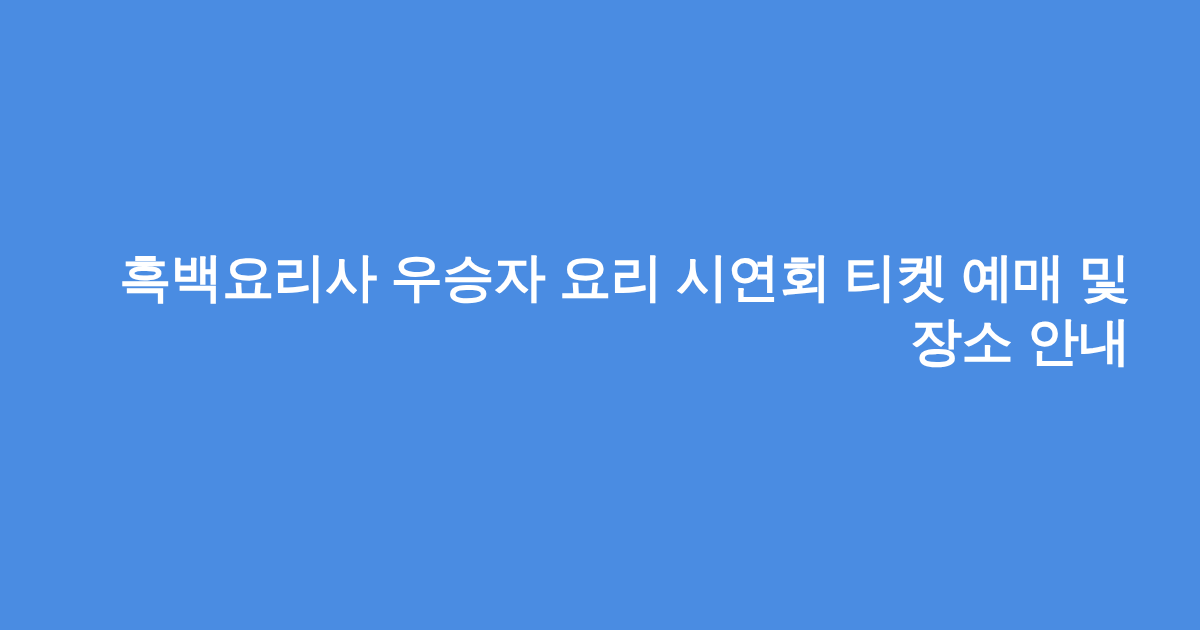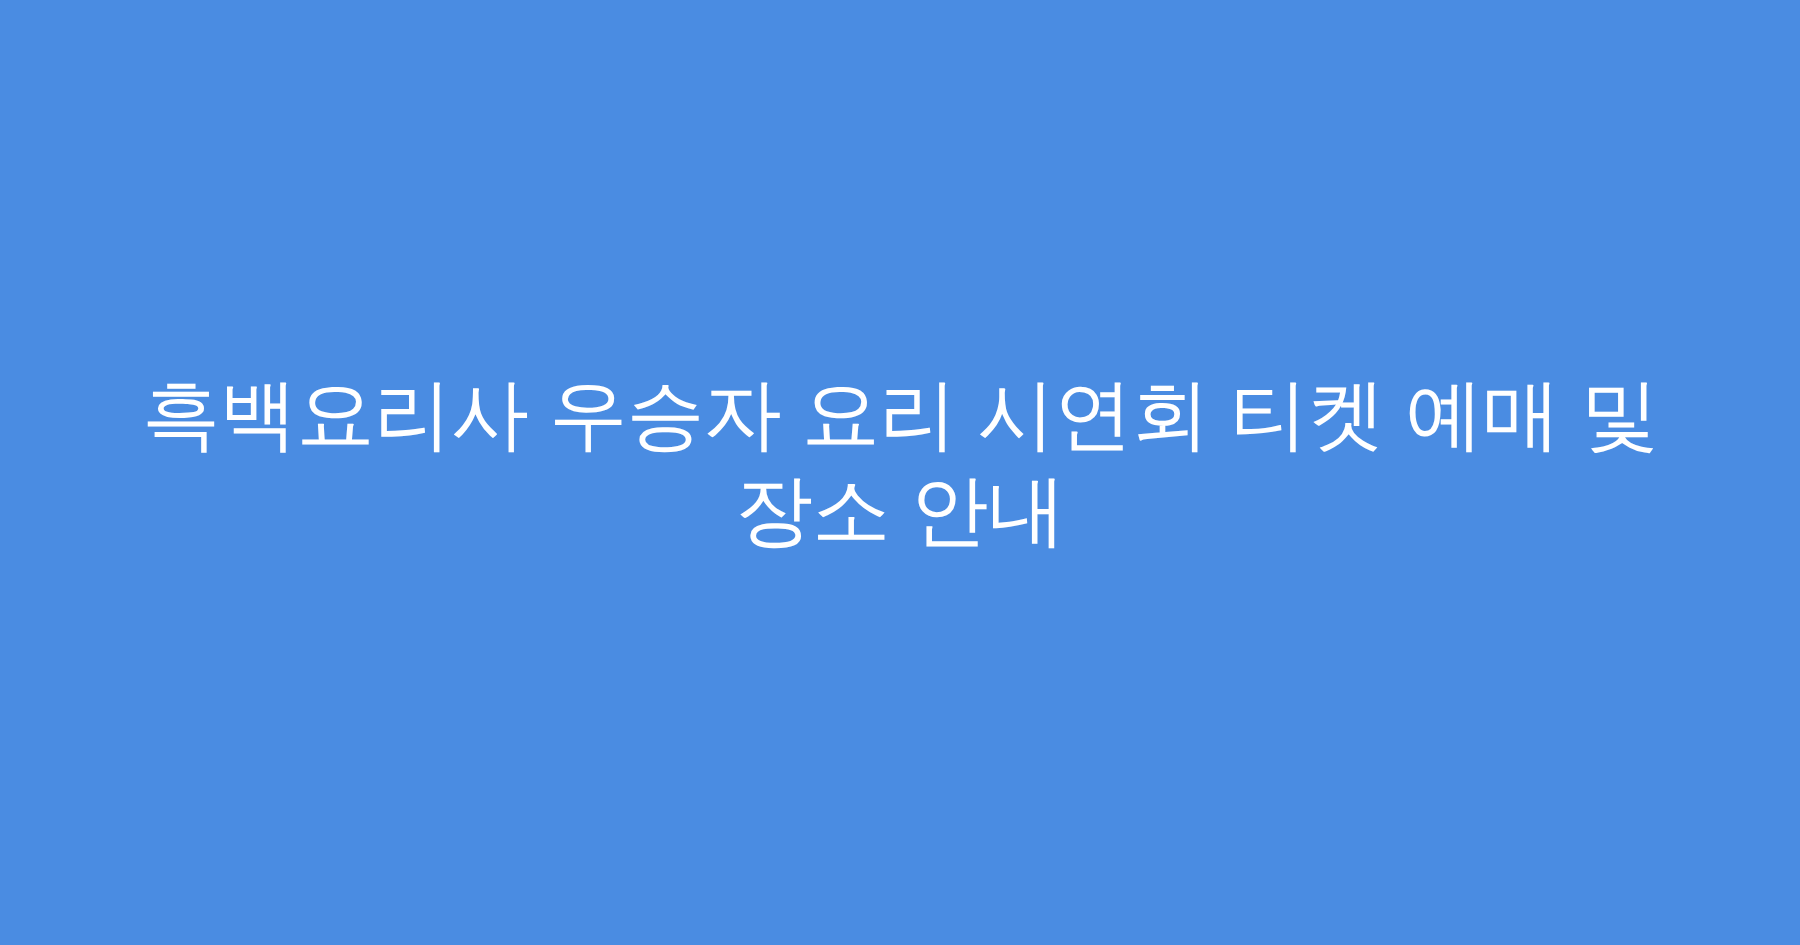--- a/index.html
+++ b/index.html
@@ -29,24 +29,24 @@
   }
 
   
   .og-card__headline {
     margin: 0;
     width: 100%;
     max-width: 1060px;
     color: #ffffff;
     font-family: "Liberation Sans", "DejaVu Sans", sans-serif;
     font-size: 52px;
-    font-weight: 400;
+    font-weight: 700;
     line-height: 64px;
     letter-spacing: -0.5px;
-    text-align: center;
+    text-align: right;
     word-break: keep-all;
     overflow-wrap: break-word;
     
     transform: translateY(-6px);
   }
 </style>
 </head>
 <body>
 
 <div class="og-card">

